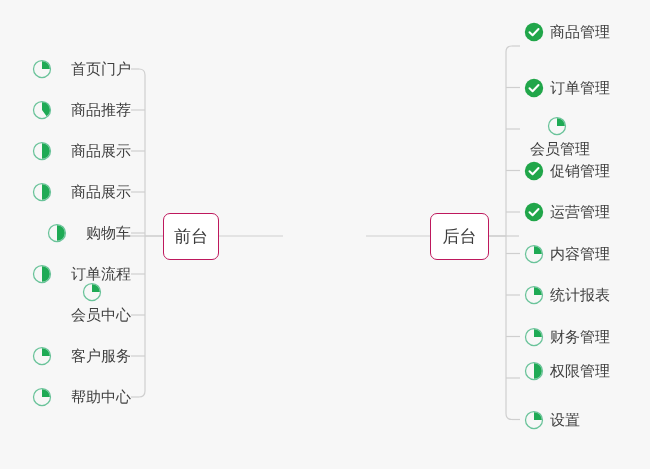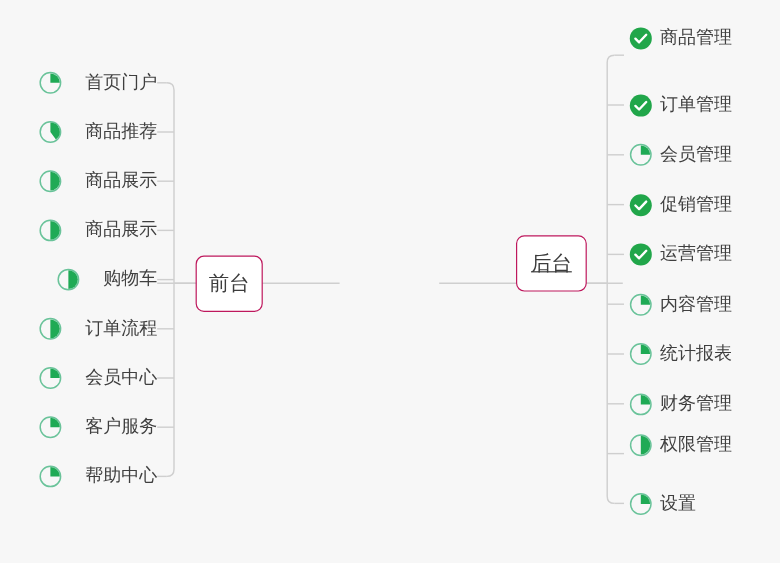--- a/index.html
+++ b/index.html
@@ -31,21 +31,21 @@
     position:absolute;
     width:54px;height:45px;
     background:#ffffff;
     border:1px solid #be185d;
     border-radius:7px;
     display:flex;align-items:center;justify-content:center;
     color:#3c3c3c;
     font-size:17px;
   }
   .node-branch.left{left:163px;top:213px;}
-  .node-branch.right{left:430px;top:196px;width:57px;text-decoration:underline;}
+  .node-branch.right{left:430px;top:213px;width:57px;}
 
   
   .leaf{
     position:absolute;
     height:26px;
     display:flex;align-items:center;
     font-size:15px;
     color:#3f3f3f;
     white-space:nowrap;
   }
@@ -146,21 +146,21 @@
         </svg>
         <span class="label">购物车</span>
       </div>
       <div class="leaf left" style="top: 261px;">
         <svg viewBox="0 0 24 24" class="icon">
           <circle cx="12" cy="12" r="10.2" fill="none" stroke="#6ac39a" stroke-width="1.5"></circle>
           <path d="M 12 12 L 12 2.5999999999999996 A 9.4 9.4 0 0 1 12.000000000000002 21.4 Z" fill="#1faa55"></path>
         </svg>
         <span class="label">订单流程</span>
       </div>
-      <div class="leaf left" style="top: 302px;">
+      <div class="leaf left" style="top: 302px; flex-direction: column;">
         <svg viewBox="0 0 24 24" class="icon">
           <circle cx="12" cy="12" r="10.2" fill="none" stroke="#6ac39a" stroke-width="1.5"></circle>
           <path d="M 12 12 L 12 2.5999999999999996 A 9.4 9.4 0 0 1 21.4 12 Z" fill="#1faa55"></path>
         </svg>
         <span class="label">会员中心</span>
       </div>
       <div class="leaf left" style="top: 343px;">
         <svg viewBox="0 0 24 24" class="icon">
           <circle cx="12" cy="12" r="10.2" fill="none" stroke="#6ac39a" stroke-width="1.5"></circle>
           <path d="M 12 12 L 12 2.5999999999999996 A 9.4 9.4 0 0 1 21.4 12 Z" fill="#1faa55"></path>
@@ -181,21 +181,21 @@
         </svg>
         <span class="label">商品管理</span>
       </div>
       <div class="leaf right" style="top: 74.5px;">
         <svg viewBox="0 0 24 24" class="icon">
           <circle cx="12" cy="12" r="11" fill="#21a64a"></circle>
           <path d="M6.6 12.3 L10.3 15.9 L17.4 8.4" fill="none" stroke="#ffffff" stroke-width="2.4" stroke-linecap="round" stroke-linejoin="round"></path>
         </svg>
         <span class="label">订单管理</span>
       </div>
-      <div class="leaf right" style="top: 116px;">
+      <div class="leaf right" style="top: 116px; flex-direction: column;">
         <svg viewBox="0 0 24 24" class="icon">
           <circle cx="12" cy="12" r="10.2" fill="none" stroke="#6ac39a" stroke-width="1.5"></circle>
           <path d="M 12 12 L 12 2.5999999999999996 A 9.4 9.4 0 0 1 21.4 12 Z" fill="#1faa55"></path>
         </svg>
         <span class="label">会员管理</span>
       </div>
       <div class="leaf right" style="top: 157.5px; align-items: center;">
         <svg viewBox="0 0 24 24" class="icon">
           <circle cx="12" cy="12" r="11" fill="#21a64a"></circle>
           <path d="M6.6 12.3 L10.3 15.9 L17.4 8.4" fill="none" stroke="#ffffff" stroke-width="2.4" stroke-linecap="round" stroke-linejoin="round"></path>

